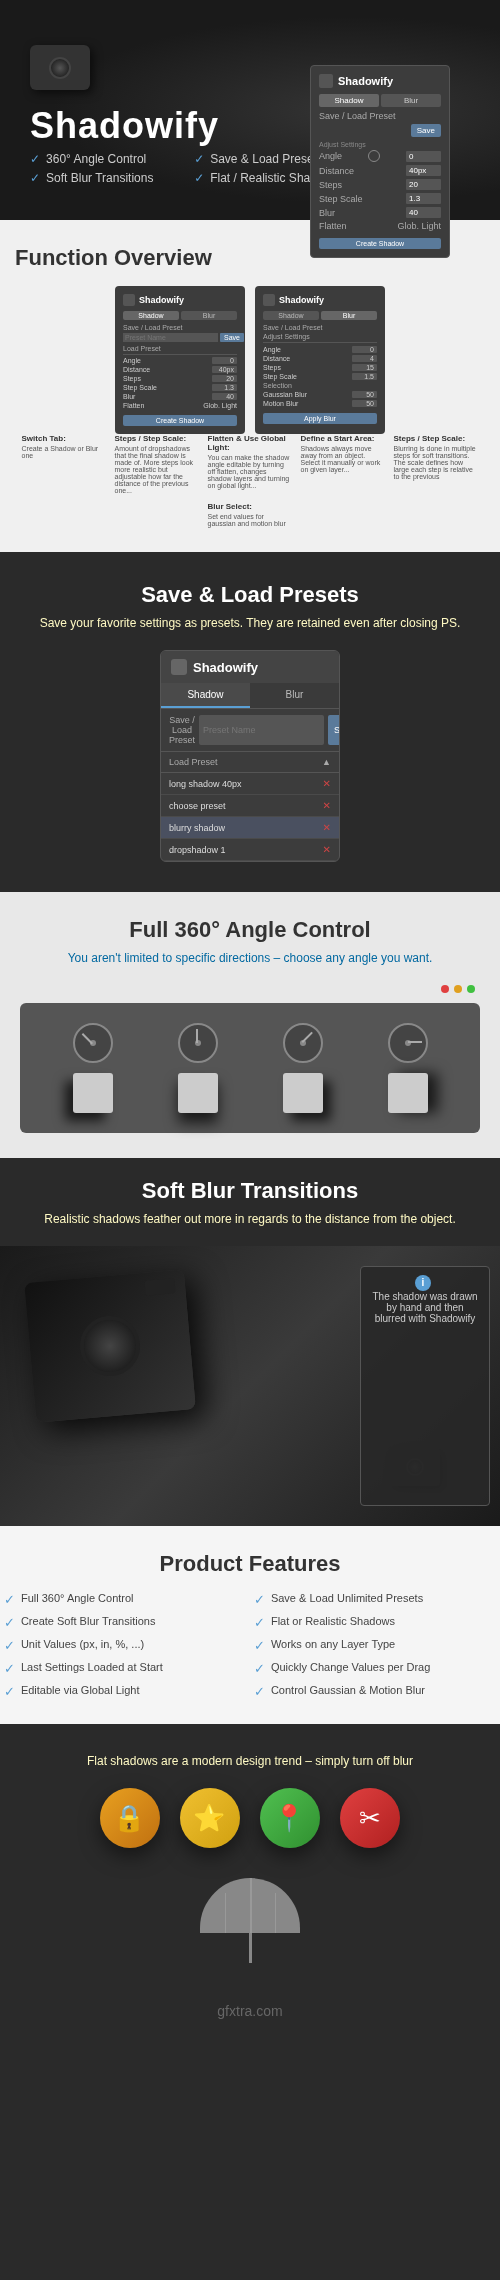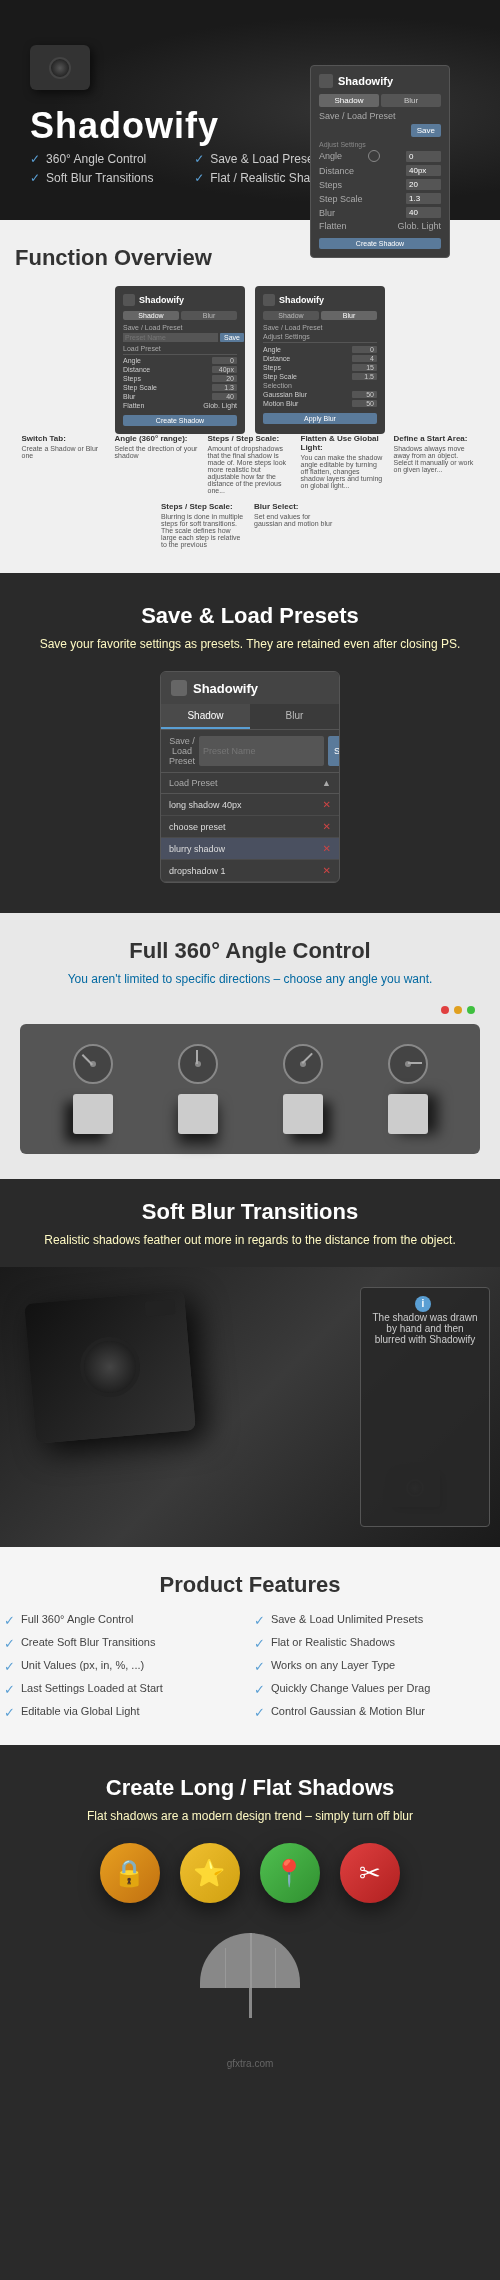--- a/index.html
+++ b/index.html
@@ -466,21 +466,21 @@
       align-items: center;
       justify-content: center;
       font-size: 24px;
       box-shadow: 0 8px 20px rgba(0,0,0,0.5);
     }
     .icon-lock { background: linear-gradient(135deg, #e8a020, #c07010); }
     .icon-star { background: linear-gradient(135deg, #f0c030, #d0a010); }
     .icon-pin { background: linear-gradient(135deg, #50c050, #309030); }
     .icon-scissors { background: linear-gradient(135deg, #e04040, #b02020); }
     .watermark {
-      font-size: 10px;
+      font-size: 14px;
       color: #666;
       margin-top: 15px;
     }
 
     
     .func-overview-desc {
       display: flex;
       gap: 8px;
       flex-wrap: wrap;
       justify-content: center;
@@ -663,24 +663,20 @@
       <button class="func-btn">Apply Blur</button>
     </div>
   </div>
 
   <div class="func-overview-desc">
     <div class="desc-block">
       <div class="desc-block-title">Switch Tab:</div>
       <div>Create a Shadow or Blur one</div>
     </div>
     <div class="desc-block">
-      <div class="desc-block-title">Angle (360° range):</div>
-      <div>Select the direction of your shadow</div>
-    </div>
-    <div class="desc-block">
       <div class="desc-block-title">Steps / Step Scale:</div>
       <div>Amount of dropshadows that the final shadow is made of. More steps look more realistic but adjustable how far the distance of the previous one...</div>
     </div>
     <div class="desc-block">
       <div class="desc-block-title">Flatten &amp; Use Global Light:</div>
       <div>You can make the shadow angle editable by turning off flatten, changes shadow layers and turning on global light...</div>
     </div>
     <div class="desc-block">
       <div class="desc-block-title">Define a Start Area:</div>
       <div>Shadows always move away from an object. Select it manually or work on given layer...</div>
@@ -838,21 +834,20 @@
       <span>Editable via Global Light</span>
     </div>
     <div class="feature-item">
       <span class="feature-check">✓</span>
       <span>Control Gaussian &amp; Motion Blur</span>
     </div>
   </div>
 </section>
 
 <section class="create-section">
-  <h2 class="section-title">Create Long / Flat Shadows</h2>
   <p class="section-subtitle">Flat shadows are a modern design trend – simply turn off blur</p>
   <div class="shadow-icons-row">
     <div class="shadow-icon-item">
       <div class="icon-circle icon-lock">
         <span style="font-size:26px;">🔒</span>
       </div>
     </div>
     <div class="shadow-icon-item">
       <div class="icon-circle icon-star">
         <span style="font-size:26px;">⭐</span>

